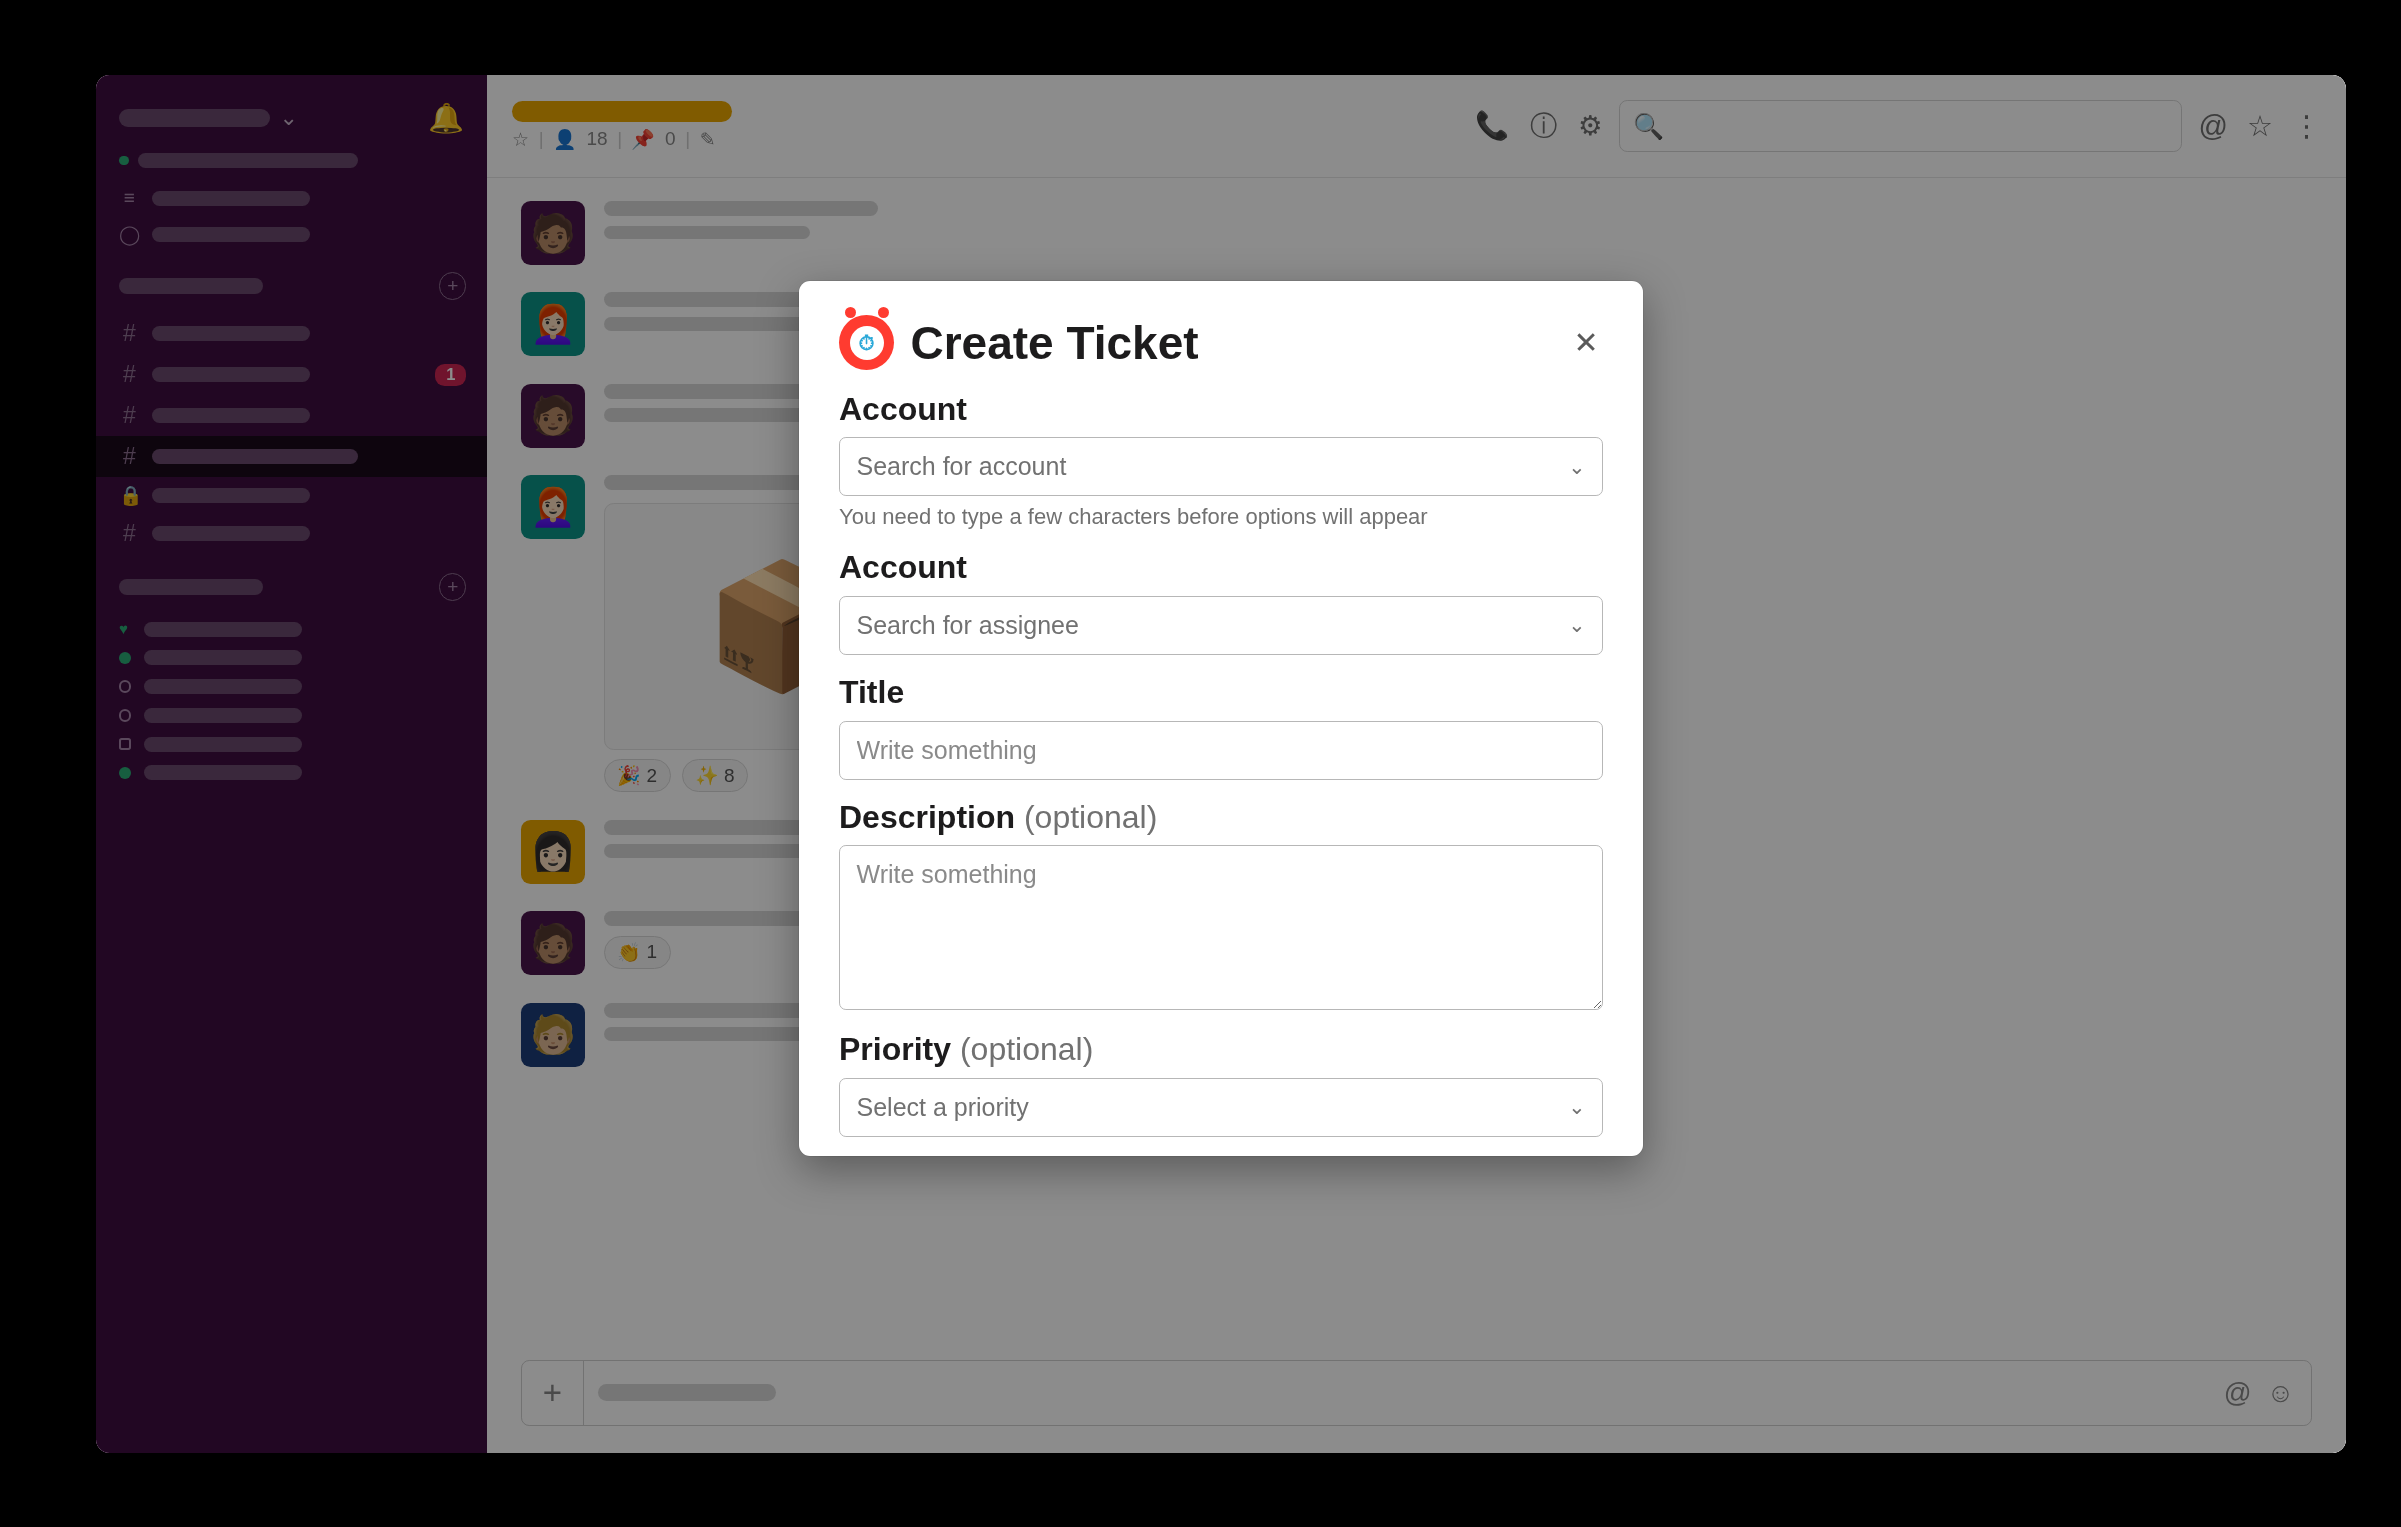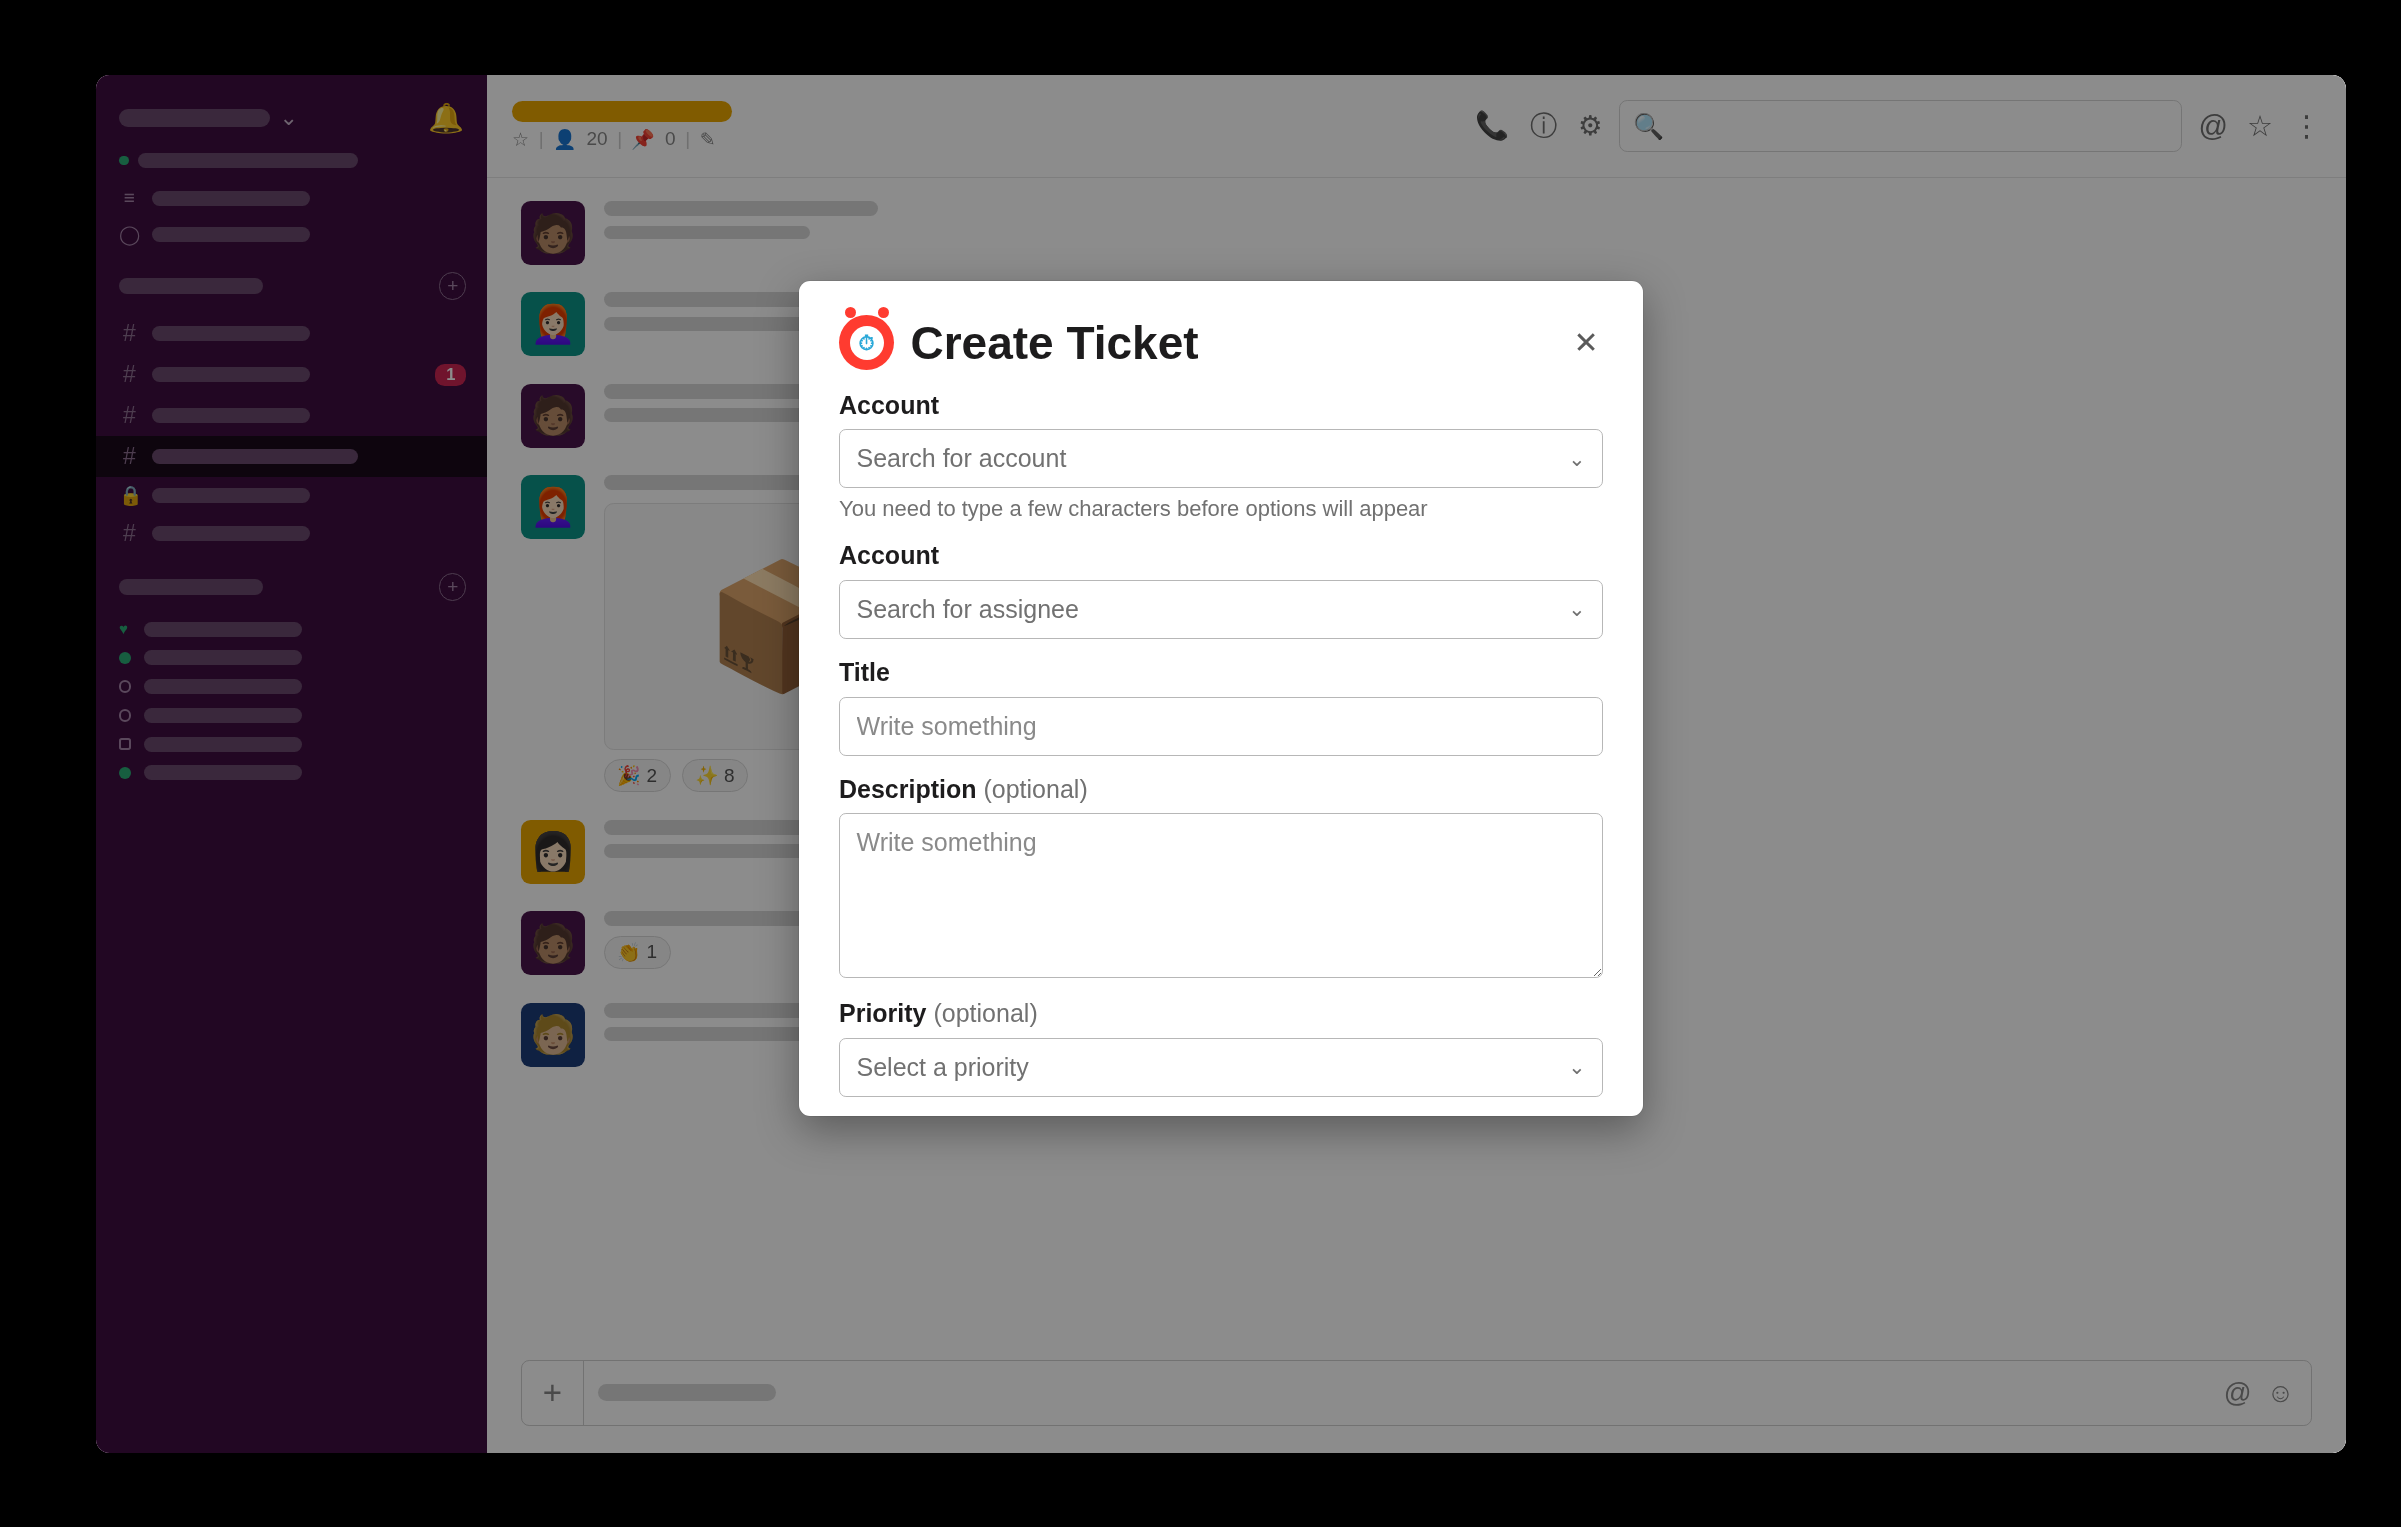--- a/index.html
+++ b/index.html
@@ -207,21 +207,21 @@
   .app-logo .face{
     width:34px;height:34px;border-radius:50%;background:#fff;
     display:flex;align-items:center;justify-content:center;font-size:20.6px;color:#2aa8d8;font-weight:700;
   }
   .modal-title{font-size:46px;font-weight:800;}
   .modal-close{
     margin-left:auto;font-size:30px;color:#5a5a5a;cursor:pointer;
     width:34px;text-align:center;font-weight:300;
   }
   .field{margin-bottom:19px;}
-  .field-label{font-size:25px;font-weight:700;margin-bottom:9.6px;display:block;}
+  .field-label{font-size:32px;font-weight:700;margin-bottom:9.6px;display:block;}
   .field-label .opt{font-weight:400;color:#717171;}
   .input, .select, .textarea{
     width:100%;
     border:0.7px solid #b7b7b7;
     border-radius:6.9px;
     font-size:25px;
     color:#1d1c1d;
     font-family:inherit;
     background:#fff;
   }
@@ -341,21 +341,21 @@
     </aside>
 
     <main class="main">
       <div class="topbar">
         <div class="channel-block">
           <div class="channel-name"></div>
           <div class="channel-meta">
             <span>☆</span>
               <span class="meta-sep">|</span>
             <span>👤</span>
-              <span>20</span>
+              <span>18</span>
               <span class="meta-sep">|</span>
             <span>📌</span>
               <span>0</span>
               <span class="meta-sep">|</span>
             <span>✎</span>
           </div>
         </div>
         <div class="top-icons">
           <span class="ico">📞</span>
           <span class="ico">ⓘ</span>

